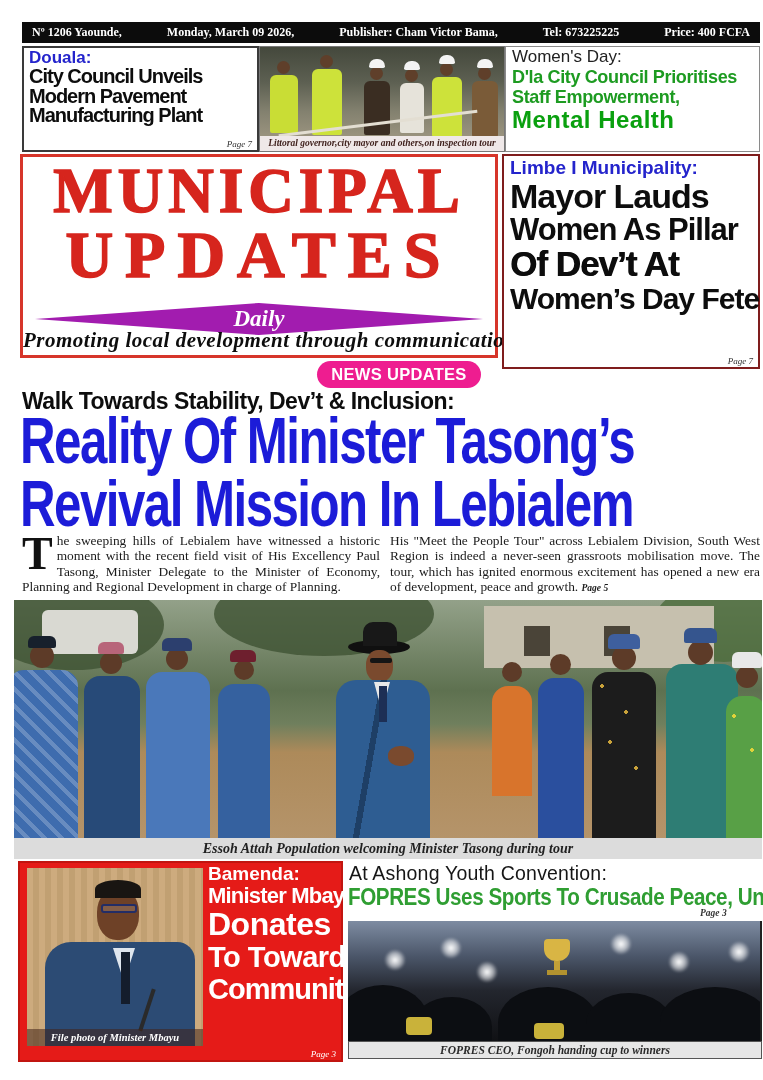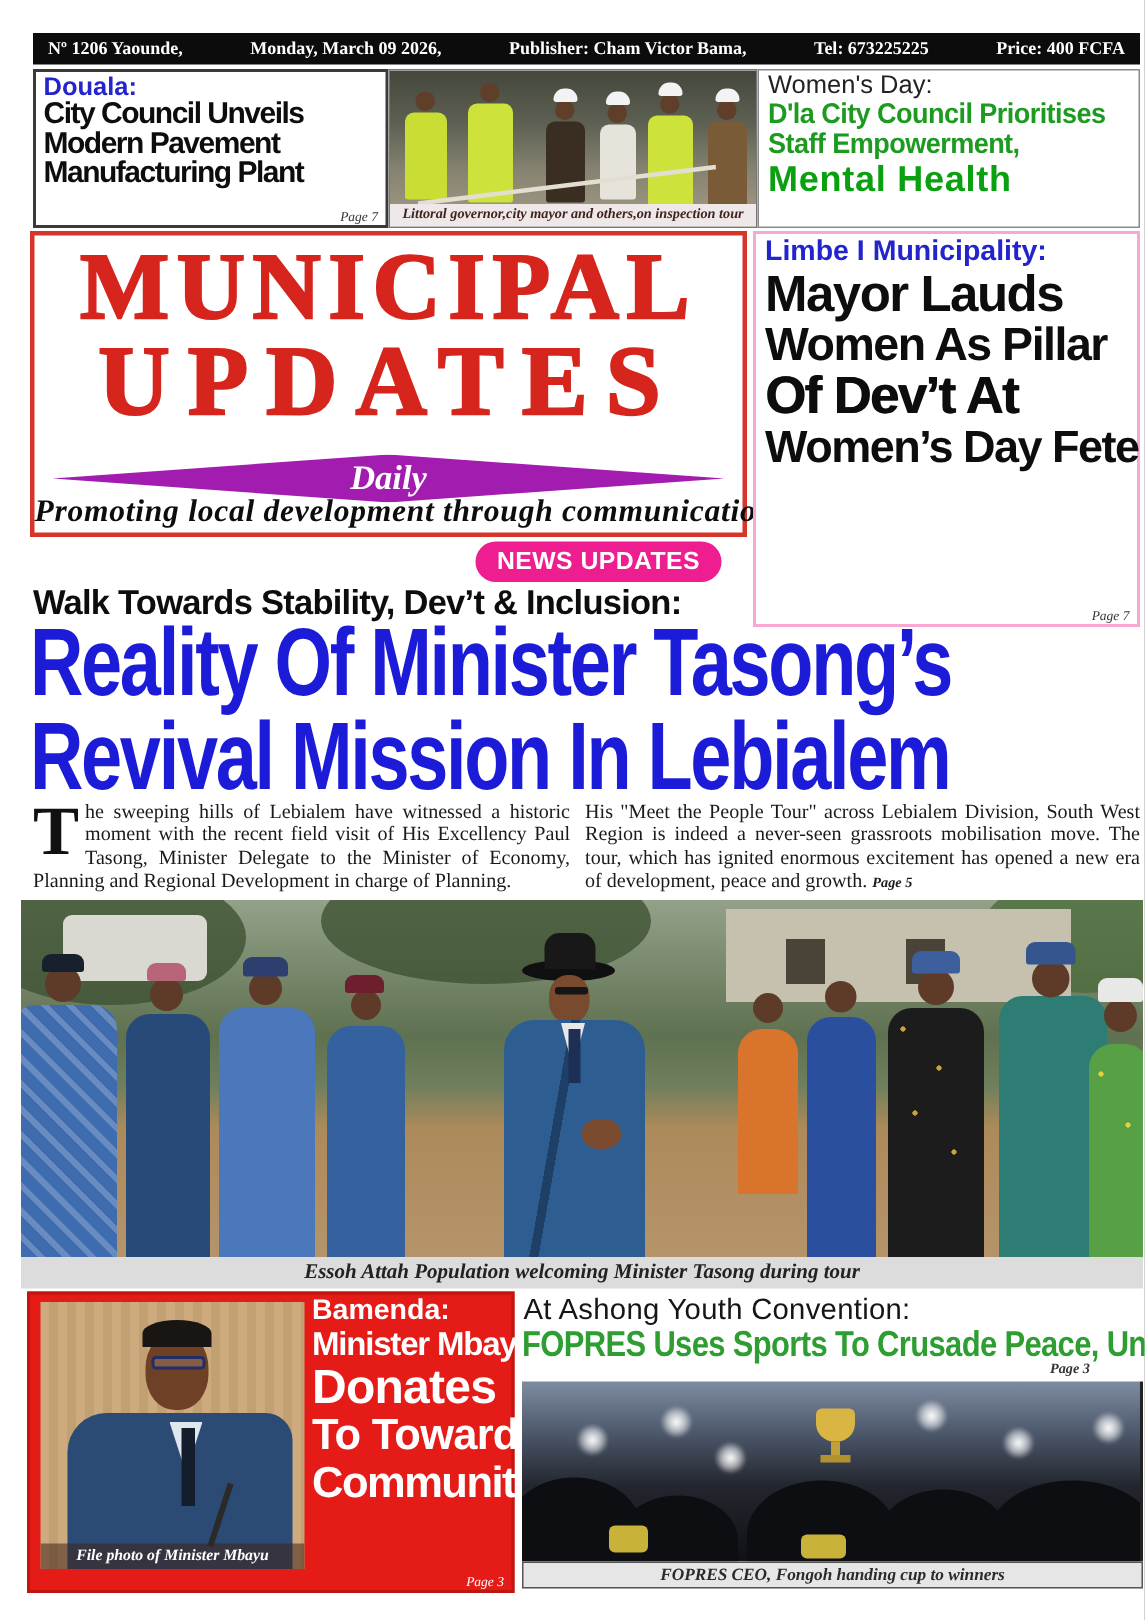--- a/index.html
+++ b/index.html
@@ -47,21 +47,21 @@
              -webkit-text-stroke:1.6px #d6251d;line-height:0.98;}
   .mast-1{font-size:63px;letter-spacing:5px;}
   .mast-2{font-size:66px;letter-spacing:12px;}
   .ribbon{position:absolute;left:12px;right:12px;top:146px;height:32px;background:#a21caf;
           clip-path:polygon(0 50%,50% 0,100% 50%,50% 100%);display:flex;align-items:center;justify-content:center;}
   .ribbon span{font-family:"Liberation Serif",serif;font-style:italic;font-weight:bold;font-size:23px;color:#fff;}
   .tagline{position:absolute;left:0;right:0;bottom:2px;text-align:center;font-family:"Liberation Serif",serif;
            font-style:italic;font-weight:bold;font-size:21px;color:#0d0d0d;letter-spacing:0.5px;white-space:nowrap;}
 
   
-  .limbe{left:502px;top:154px;width:258px;height:264px;border:2px solid #f9a8d4;padding:2px 6px;}
+  .limbe{left:502px;top:154px;width:258px;height:215px;border:2px solid #7f1d1d;padding:2px 6px;}
   .limbe .kicker-blue{font-size:19px;line-height:1.1;}
   .limbe-line{font-weight:bold;color:#0d0d0d;letter-spacing:-1px;line-height:1.04;white-space:nowrap;}
   .ll1{font-size:34px;}
   .ll2{font-size:31px;}
   .ll3{font-size:35px;text-shadow:0.6px 0 #0d0d0d;}
   .ll4{font-size:30px;}
 
   
   .badge{position:absolute;left:317px;top:361px;width:164px;height:27px;background:#ee1d90;border-radius:14px;
          color:#fff;font-weight:bold;font-size:16.5px;display:flex;align-items:center;justify-content:center;letter-spacing:0.3px;}

